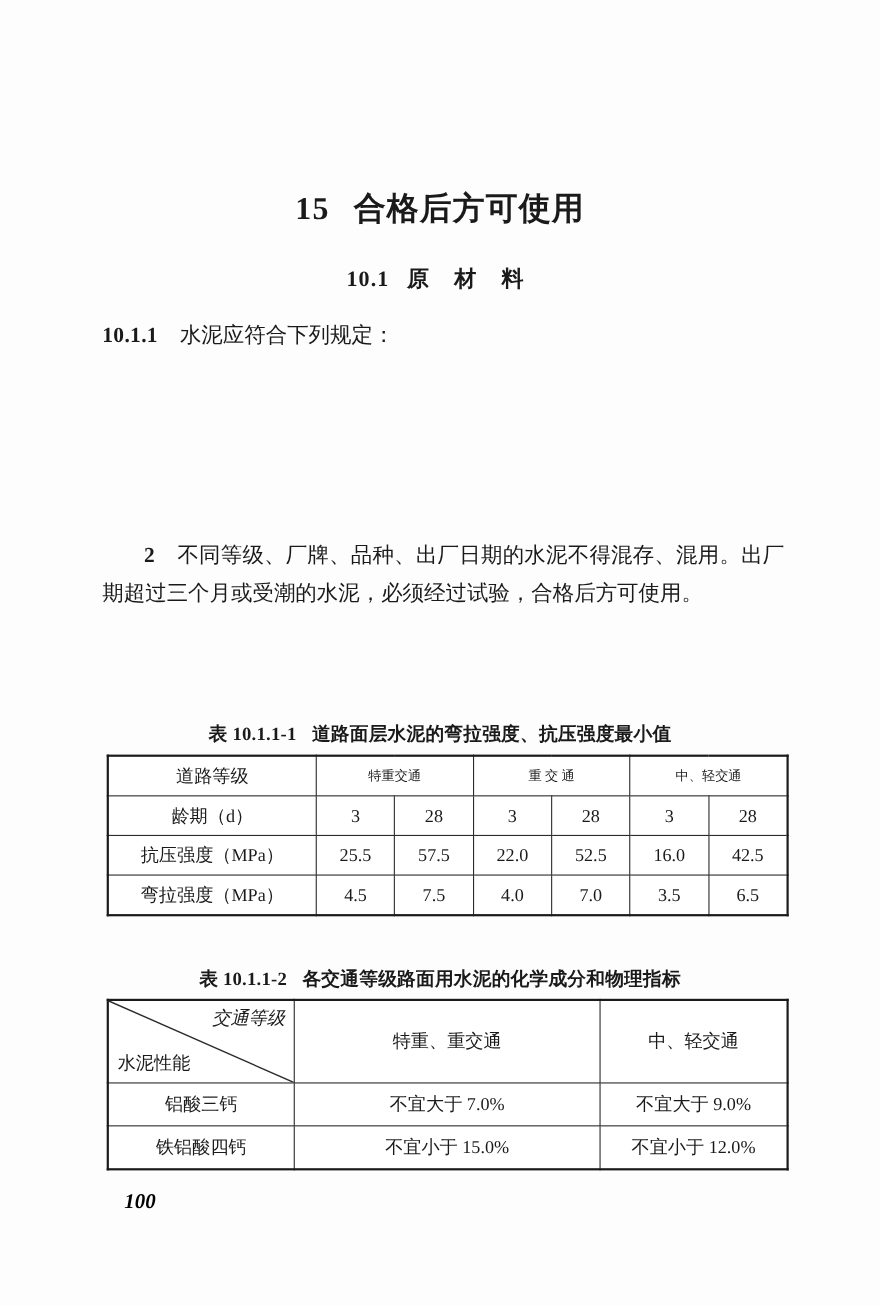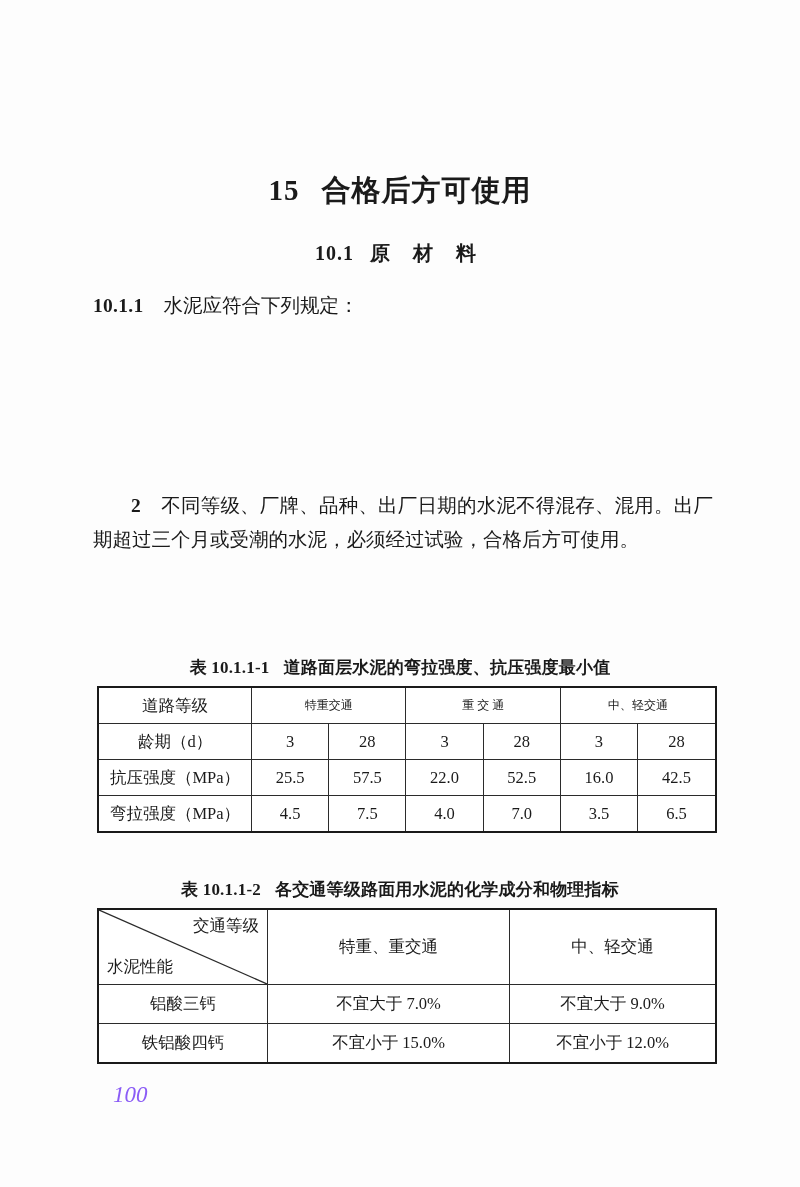--- a/index.html
+++ b/index.html
@@ -96,21 +96,21 @@
   table.doc-table {
     position: absolute;
     border-collapse: collapse;
     font-size: 16.5px;
     background: #ffffff;
   }
   table.doc-table td {
     border: 1px solid #2b2b2b;
     text-align: center;
     vertical-align: middle;
-    padding: 0 2px;
+    padding: 0 20px;
     font-family: "Liberation Serif", "DejaVu Serif", serif;
   }
   table.doc-table.outer {
     border: 2px solid #1a1a1a;
   }
 
   
   #table-1 {
     left: 97px;
     top: 686px;
@@ -144,38 +144,40 @@
     position: absolute;
     left: 0; top: 0;
     width: 100%; height: 100%;
   }
   .corner-top {
     position: absolute;
     right: 8px;
     top: 5px;
     font-size: 16.5px;
     white-space: nowrap;
+    font-style: italic;
   }
   .corner-bottom {
     position: absolute;
     left: 8px;
     bottom: 6px;
     font-size: 16.5px;
     white-space: nowrap;
   }
 
   
   .page-number {
     position: absolute;
     left: 113px;
     top: 1082px;
-    font-size: 23px;
+    font-size: 19px;
     font-style: italic;
     font-family: "Liberation Serif", "DejaVu Serif", serif;
-    color: #8b5cf6;
+    color: #000000;
+    font-weight: bold;
   }
 </style>
 </head>
 <body>
 
 <div class="page">
 
   <div class="chapter-title">
     <span class="num">15</span><span>合格后方可使用</span>
   </div>

